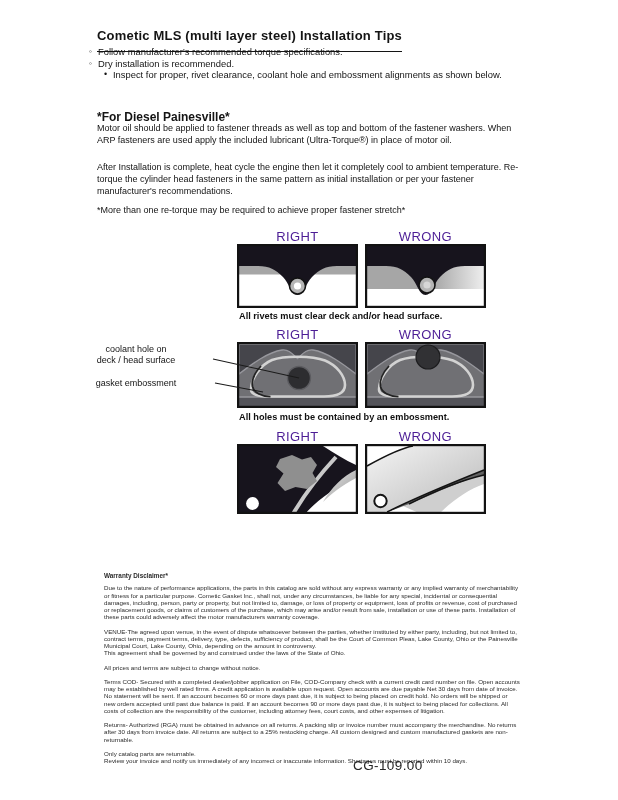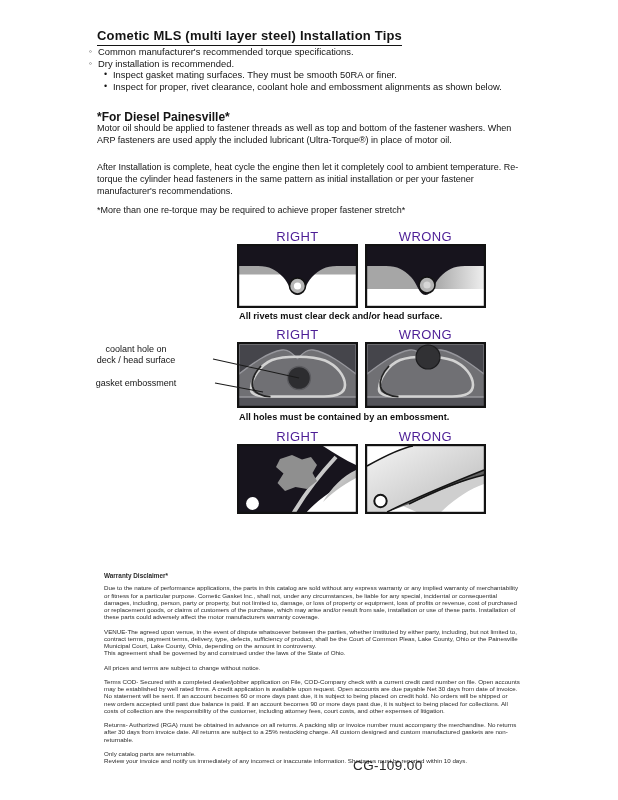--- a/index.html
+++ b/index.html
@@ -1,20 +1,20 @@
 <!DOCTYPE html>
 <html><head>
 <meta charset="utf-8">
 <style>
   html,body{margin:0;padding:0;background:#ffffff;}
   .page{position:relative;width:618px;height:800px;background:#ffffff;overflow:hidden;
         font-family:"Liberation Sans","DejaVu Sans",sans-serif;color:#141414;}
 
   .title{position:absolute;left:97px;top:28px;margin:0;font-size:13px;font-weight:bold;
-         letter-spacing:.2px;border-bottom:1.5px solid #141414;padding-bottom:2px;display:inline-block;}
+         letter-spacing:.2px;border-bottom:1.5px solid #141414;padding-bottom:8px;display:inline-block;}
 
   ul.bullets{position:absolute;left:89px;top:46px;width:440px;margin:0;padding:0;list-style:none;
              font-size:9.4px;line-height:11.7px;}
   ul.bullets li{position:relative;padding-left:9px;}
   ul.bullets li.b::before{content:"◦";position:absolute;left:0;top:0;font-size:8px;}
   ul.bullets li.sb{margin-left:15px;}
   ul.bullets li.sb::before{content:"•";position:absolute;left:0;top:0;font-size:9px;}
 
   .diesel-h{position:absolute;left:97px;top:110px;margin:0;font-size:12px;font-weight:bold;}
   .para{position:absolute;left:97px;width:422px;margin:0;font-size:9px;line-height:11.9px;}
@@ -45,23 +45,22 @@
   .footer-code{position:absolute;left:353px;top:758px;font-size:13.5px;letter-spacing:.4px;color:#262626;}
 </style>
 </head>
 <body>
 
 <div class="page">
 
   <h1 class="title">Cometic MLS (multi layer steel) Installation Tips</h1>
 
   <ul class="bullets">
-    <li class="b">Common manufacturer's recommended torque specifications.</li>
+    <li class="b">Follow manufacturer's recommended torque specifications.</li>
     <li class="b">Dry installation is recommended.</li>
-    <li class="sb">Inspect gasket mating surfaces.  They must be smooth 50RA or finer.</li>
     <li class="sb">Inspect for proper, rivet clearance, coolant hole and embossment alignments as shown below.</li>
   </ul>
 
   <h2 class="diesel-h">*For Diesel Painesville*</h2>
   <p class="para p1">Motor oil should be applied to fastener threads as well as top and bottom of the fastener washers. When ARP fasteners are used apply the included lubricant (Ultra-Torque®) in place of motor oil.</p>
   <p class="para p2">After Installation is complete, heat cycle the engine then let it completely cool to ambient temperature. Re-torque the cylinder head fasteners in the same pattern as initial installation or per your fastener manufacturer's recommendations.</p>
   <p class="para p3">*More than one re-torque may be required to achieve proper fastener stretch*</p>
 
   <div class="dlabel r1 posL">RIGHT</div>
   <div class="dlabel r1 posR">WRONG</div>

